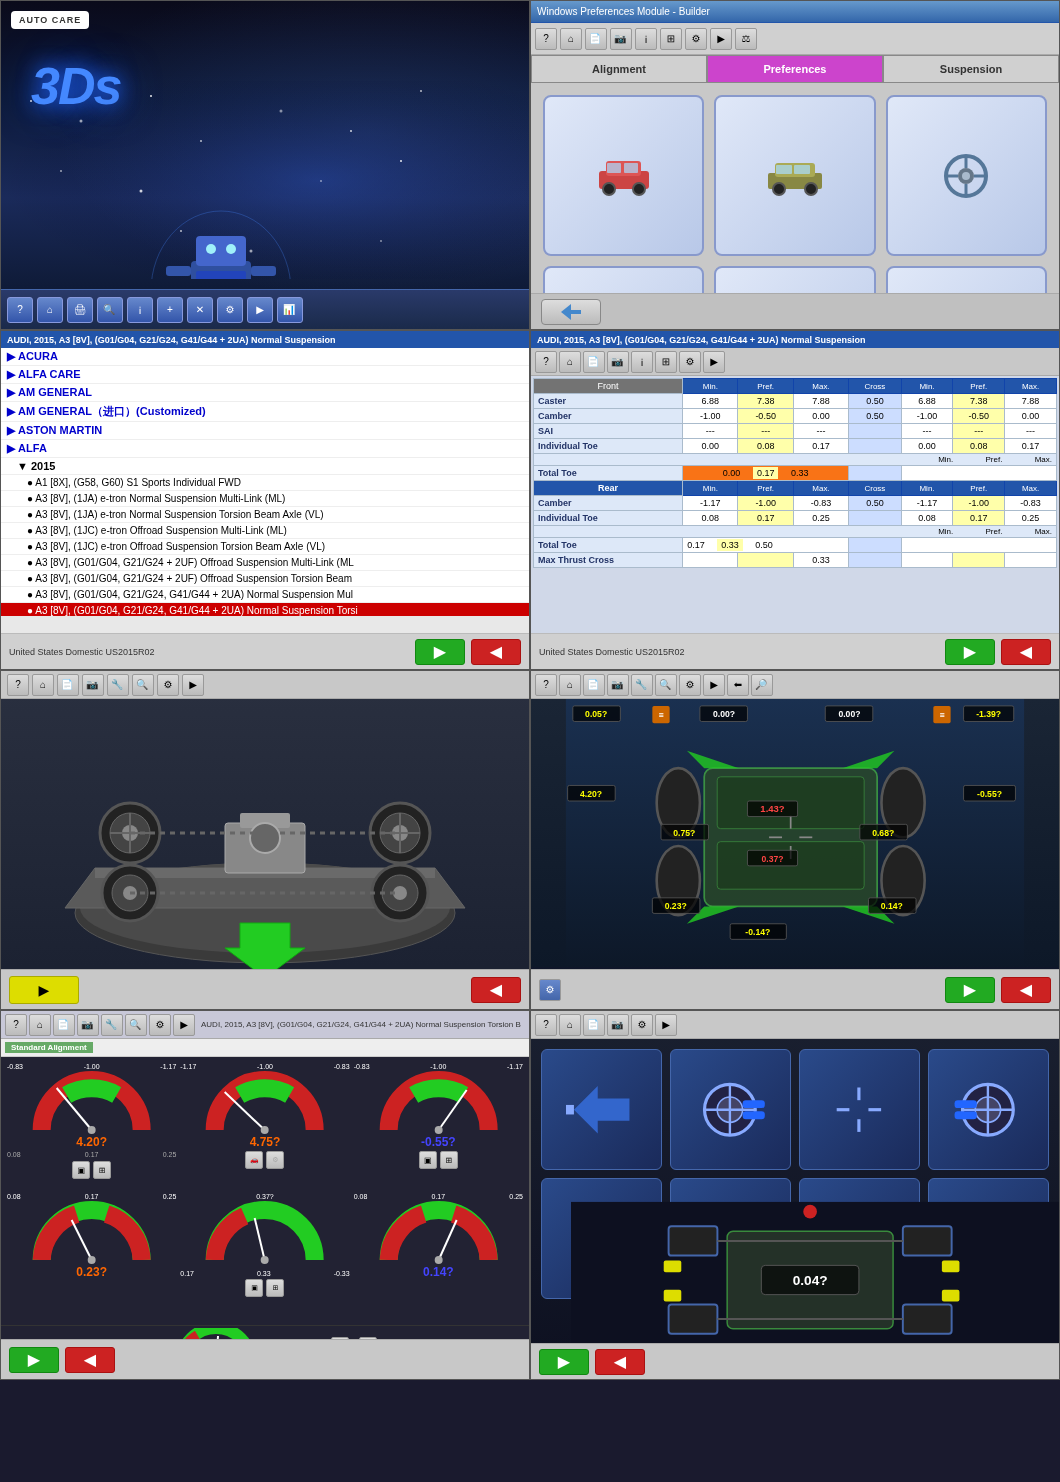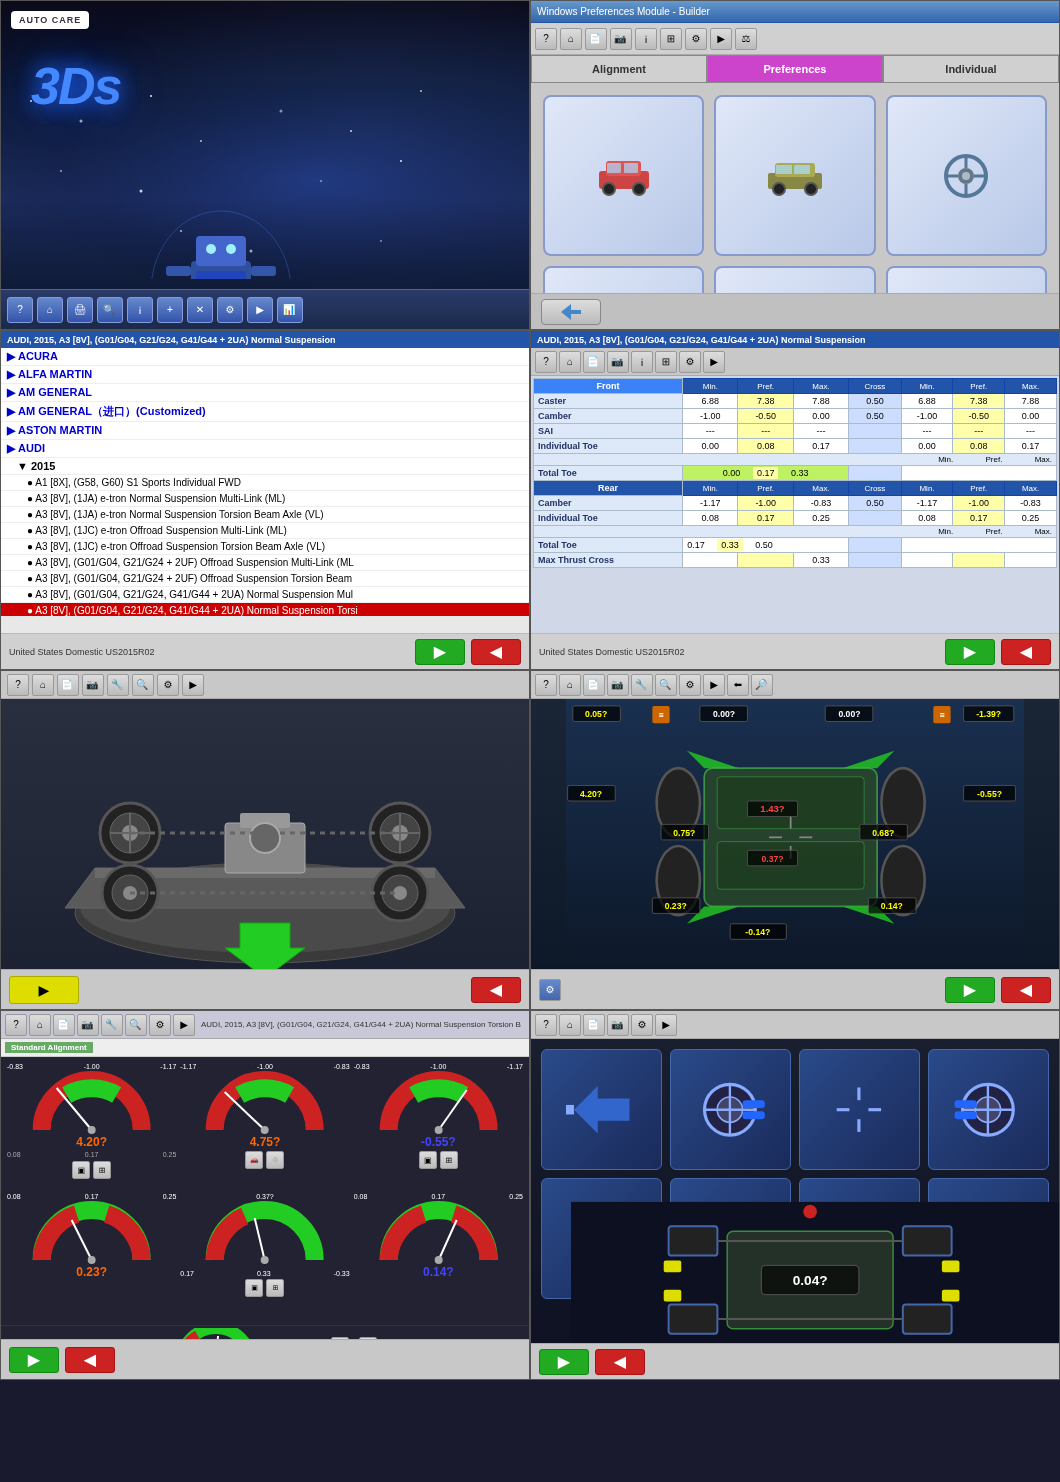--- a/index.html
+++ b/index.html
@@ -378,21 +378,21 @@
     </div>
 
     <div class="pref-tabs">
       <div class="pref-tab inactive">
         <span>Alignment</span>
       </div>
       <div class="pref-tab active">
         <span>Preferences</span>
       </div>
       <div class="pref-tab inactive">
-        <span>Individual</span>
+        <span>Suspension</span>
       </div>
     </div>
 
     <div class="pref-icons-grid">
 
       <div class="pref-icon-item">
         <svg width="60" height="50" viewBox="0 0 60 50">
           <rect x="5" y="20" width="50" height="18" fill="#cc4444" rx="3"></rect>
           <rect x="12" y="10" width="35" height="15" fill="#dd5555" rx="3"></rect>
           <circle cx="15" cy="38" r="6" fill="#222" stroke="#555" stroke-width="2"></circle>
@@ -456,25 +456,25 @@
       </div>
     </div>
   </div>
 
   <div class="panel panel-3" style="position:relative;">
     <div class="panel-3-header">
       <span style="font-size:9px;">AUDI, 2015, A3 [8V], (G01/G04, G21/G24, G41/G44 + 2UA) Normal Suspension</span>
     </div>
     <div class="vehicle-list">
       <div class="vl-item expandable">▶ ACURA</div>
-      <div class="vl-item expandable">▶ ALFA MARTIN</div>
+      <div class="vl-item expandable">▶ ALFA CARE</div>
       <div class="vl-item expandable">▶ AM GENERAL</div>
       <div class="vl-item expandable">▶ AM GENERAL（进口）(Customized)</div>
       <div class="vl-item expandable">▶ ASTON MARTIN</div>
-      <div class="vl-item expandable">▶ AUDI</div>
+      <div class="vl-item expandable">▶ ALFA</div>
       <div class="vl-item year" style="padding-left:16px; font-weight:bold;">▼ 2015</div>
       <div class="vl-item subsub">● A1 [8X], (G58, G60) S1 Sports Individual FWD</div>
       <div class="vl-item subsub">● A3 [8V], (1JA) e-tron Normal Suspension Multi-Link (ML)</div>
       <div class="vl-item subsub">● A3 [8V], (1JA) e-tron Normal Suspension Torsion Beam Axle (VL)</div>
       <div class="vl-item subsub">● A3 [8V], (1JC) e-tron Offroad Suspension Multi-Link (ML)</div>
       <div class="vl-item subsub">● A3 [8V], (1JC) e-tron Offroad Suspension Torsion Beam Axle (VL)</div>
       <div class="vl-item subsub">● A3 [8V], (G01/G04, G21/G24 + 2UF) Offroad Suspension Multi-Link (ML</div>
       <div class="vl-item subsub">● A3 [8V], (G01/G04, G21/G24 + 2UF) Offroad Suspension Torsion Beam</div>
       <div class="vl-item subsub">● A3 [8V], (G01/G04, G21/G24, G41/G44 + 2UA) Normal Suspension Mul</div>
       <div class="vl-item subsub selected">● A3 [8V], (G01/G04, G21/G24, G41/G44 + 2UA) Normal Suspension Torsi</div>
@@ -501,21 +501,21 @@
       <div class="small-icon">⊞</div>
       <div class="small-icon">⚙</div>
       <div class="small-icon">▶</div>
     </div>
 
     <div style="overflow:auto; height:calc(100% - 100px); padding:2px;">
       <table class="specs-table">
 
         <tbody>
             <tr>
-          <td class="row-label" style="background:#3b82f6; color:white; font-weight:bold; text-align:center;" colspan="1">Front</td>
+          <td class="row-label" style="background:#737373; color:white; font-weight:normal; text-align:center;" colspan="1">Front</td>
           <td style="background:#2255aa; color:white; text-align:center; font-size:8px; border:1px solid #1144aa;">Min.</td>
           <td style="background:#2255aa; color:white; text-align:center; font-size:8px; border:1px solid #1144aa;">Pref.</td>
           <td style="background:#2255aa; color:white; text-align:center; font-size:8px; border:1px solid #1144aa;">Max.</td>
           <td style="background:#2255aa; color:white; text-align:center; font-size:8px; border:1px solid #1144aa;">Cross</td>
           <td style="background:#2255aa; color:white; text-align:center; font-size:8px; border:1px solid #1144aa;">Min.</td>
           <td style="background:#2255aa; color:white; text-align:center; font-size:8px; border:1px solid #1144aa;">Pref.</td>
           <td style="background:#2255aa; color:white; text-align:center; font-size:8px; border:1px solid #1144aa;">Max.</td>
         </tr>
         <tr>
           <td class="row-label">Caster</td>
@@ -559,21 +559,21 @@
         </tr>
         <tr>
           <td colspan="8" style="background:#dde8f8; padding:1px 4px; font-size:8px; text-align:right;">
             <span style="margin-right:30px;">Min.</span>
             <span style="margin-right:30px;">Pref.</span>
             <span>Max.</span>
           </td>
         </tr>
         <tr>
           <td class="row-label">Total Toe</td>
-          <td colspan="3" style="text-align:center; background:#bef264;">
+          <td colspan="3" style="text-align:center; background:#f97316;">
             <span style="margin-right:10px; font-size:9px;">0.00</span>
             <span class="pref-cell" style="padding:1px 4px; font-size:9px;">0.17</span>
             <span style="margin-left:10px; font-size:9px;">0.33</span>
           </td>
           <td class="cross-cell"></td>
           <td colspan="3"></td>
         </tr>
 
         <tr>
           <td class="row-label" style="background:#2255aa; color:white; font-weight:bold; text-align:center;">Rear</td>

